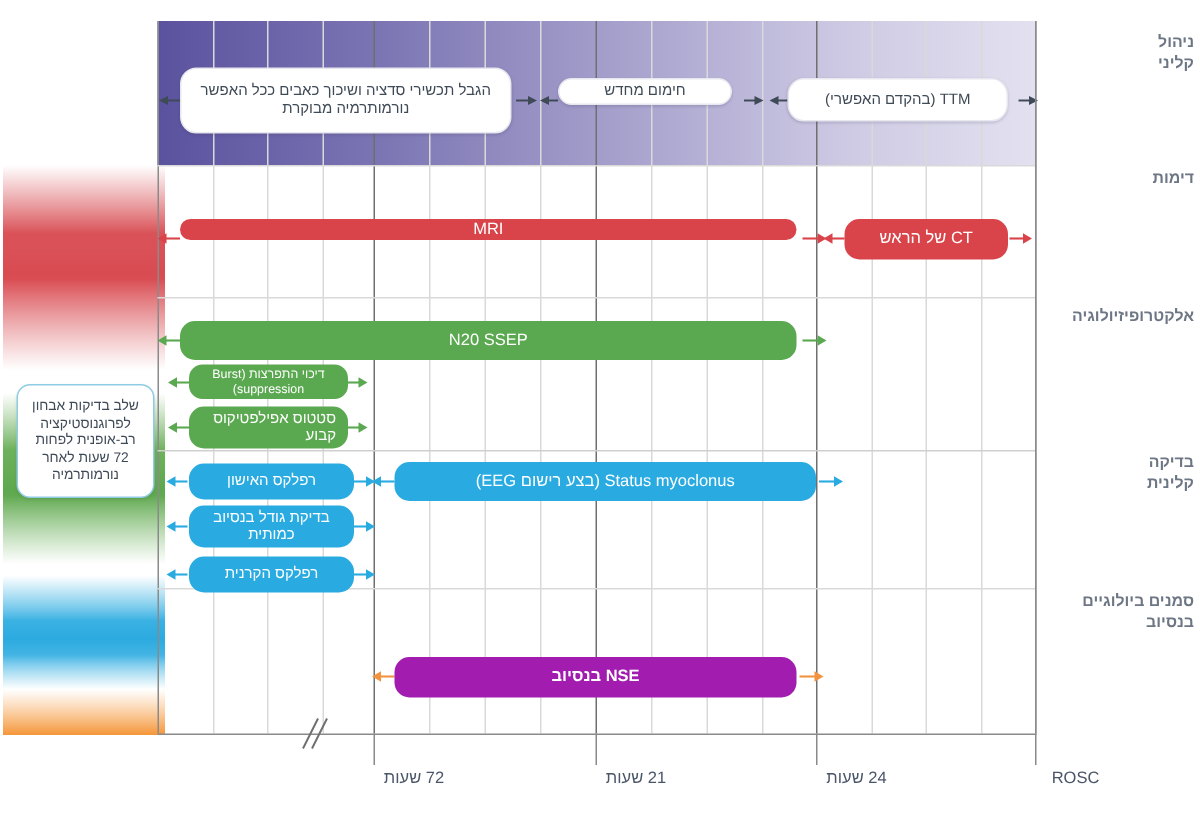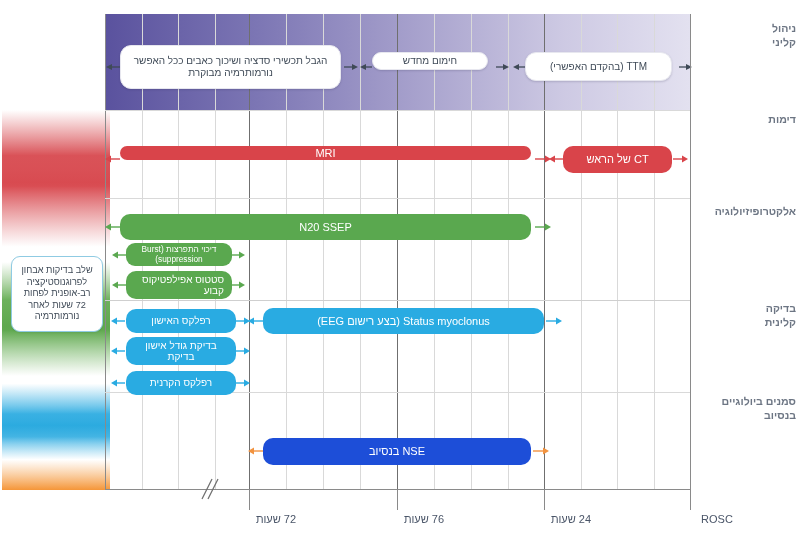--- a/index.html
+++ b/index.html
@@ -78,21 +78,21 @@
   }
   .bar.small{font-size:8.3px;line-height:9.6px;border-radius:9px;padding:0 4px;}
   .bar.white{
     background:#ffffff;color:#3f4a57;border:1px solid #e7e7ef;
     box-shadow:0 1px 2px rgba(40,40,70,.18);
     font-size:10px;line-height:12px;border-radius:11px;
   }
   .c-red{background:#d9444a;}
   .c-green{background:#5aa84f;}
   .c-blue{background:#29abe2;}
-  .c-orange{background:#1d4ed8;}
+  .c-orange{background:#a21caf;font-weight:bold;}
 
   
   .arrowsvg{position:absolute;overflow:visible;}
 
   
   .catlabel{
     position:absolute;right:4px;width:92px;text-align:right;
     font-size:10.6px;line-height:13.5px;font-weight:bold;color:#6d7684;
     direction:rtl;
   }
@@ -247,21 +247,21 @@
     <span>רפלקס האישון</span>
   </div>
 
   <svg class="arrowsvg" style="left:111px;top:344px;width:140px;height:14px;">
     <line x1="14" y1="7" x2="2" y2="7" stroke="#29abe2" stroke-width="1.4"></line>
     <polygon points="0,7 6,3.5 6,10.5" fill="#29abe2"></polygon>
     <line x1="125" y1="7" x2="137" y2="7" stroke="#29abe2" stroke-width="1.4"></line>
     <polygon points="139,7 133,3.5 133,10.5" fill="#29abe2"></polygon>
   </svg>
   <div class="bar c-blue" style="left:126px;top:337px;width:110px;height:28px;font-size:10px;line-height:11.5px;">
-    <span>בדיקת גודל אישון בדיקת</span>
+    <span>בדיקת גודל בנסיוב כמותית</span>
   </div>
 
   <svg class="arrowsvg" style="left:111px;top:376px;width:140px;height:14px;">
     <line x1="14" y1="7" x2="2" y2="7" stroke="#29abe2" stroke-width="1.4"></line>
     <polygon points="0,7 6,3.5 6,10.5" fill="#29abe2"></polygon>
     <line x1="125" y1="7" x2="137" y2="7" stroke="#29abe2" stroke-width="1.4"></line>
     <polygon points="139,7 133,3.5 133,10.5" fill="#29abe2"></polygon>
   </svg>
   <div class="bar c-blue" style="left:126px;top:371px;width:110px;height:24px;font-size:10px;">
     <span>רפלקס הקרנית</span>
@@ -308,19 +308,19 @@
     <line x1="3" y1="22" x2="13" y2="2" stroke="#6f6f6f" stroke-width="1.3"></line>
     <line x1="9" y1="22" x2="19" y2="2" stroke="#6f6f6f" stroke-width="1.3"></line>
   </svg>
 
   <div class="tick" style="left:249px;"></div>
   <div class="tick" style="left:397px;"></div>
   <div class="tick" style="left:544px;"></div>
   <div class="tick" style="left:690px;"></div>
 
   <div class="ticklabel" style="right:524px;">72 שעות</div>
-  <div class="ticklabel" style="right:376px;">76 שעות</div>
+  <div class="ticklabel" style="right:376px;">21 שעות</div>
   <div class="ticklabel" style="right:229px;">24 שעות</div>
   <div class="ticklabel" style="right:83px;">ROSC</div>
 
   <div class="axistitle">זמן לאחר ROSC</div>
 
 </div>
 
 </body></html>

